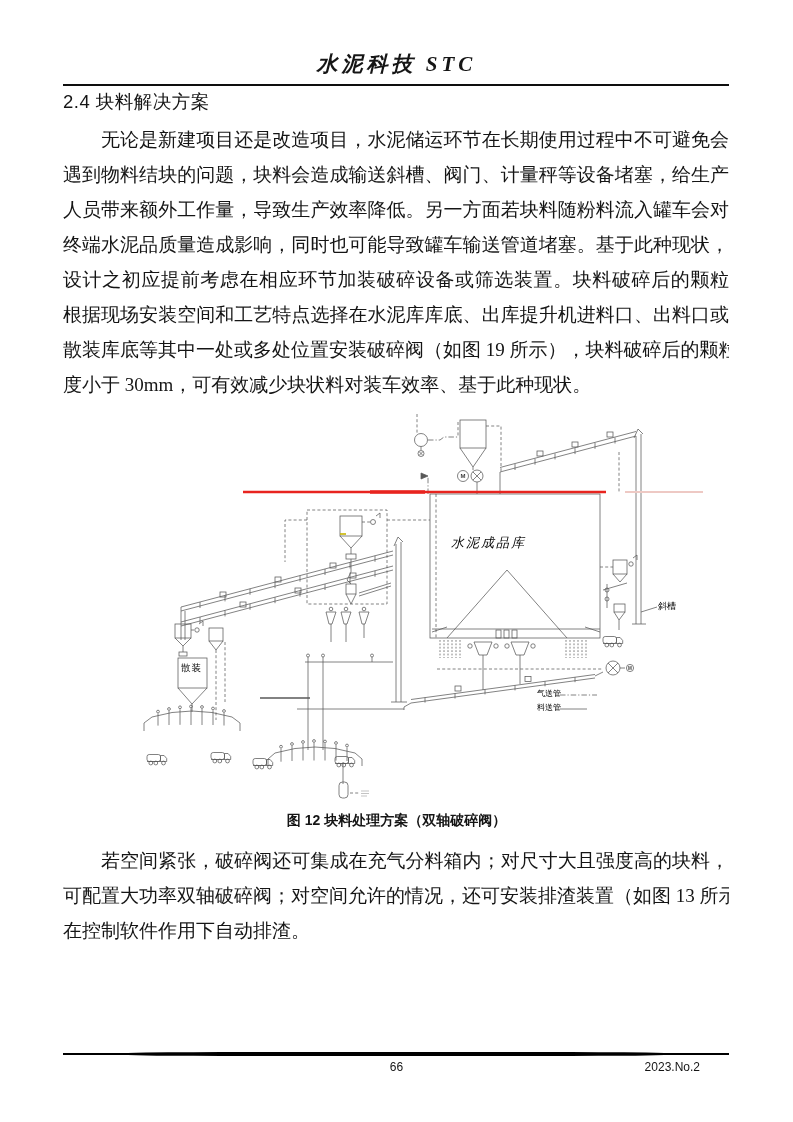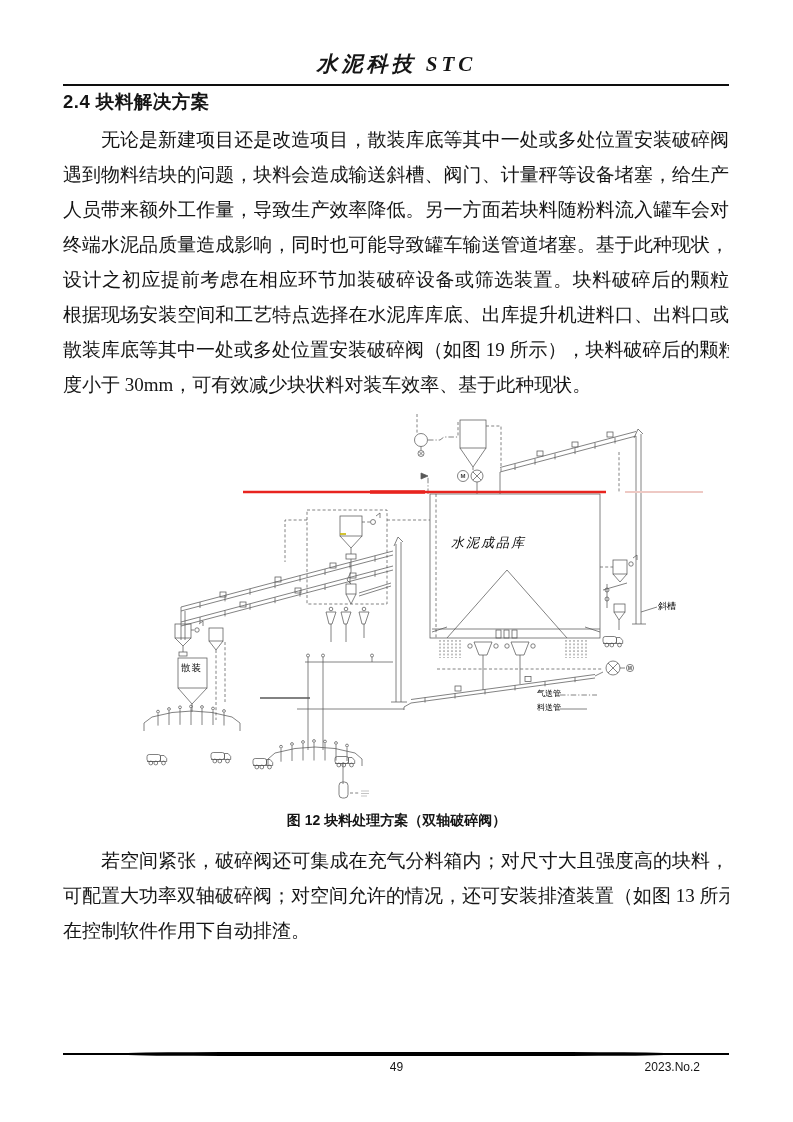--- a/index.html
+++ b/index.html
@@ -2,21 +2,21 @@
 <html><head>
 <meta charset="utf-8">
 <style>
   html,body{margin:0;padding:0;background:#ffffff;}
   .page{position:relative;width:793px;height:1122px;background:#fff;overflow:hidden;
         font-family:"Liberation Serif","DejaVu Serif",serif;color:#151515;}
   .header-title{position:absolute;top:50px;left:0;width:793px;text-align:center;
         font-size:21px;font-weight:700;font-style:italic;letter-spacing:4px;}
   .header-rule{position:absolute;top:84px;left:63px;width:666px;height:2px;background:#0e0e0e;}
   .section-heading{position:absolute;top:89px;left:63px;
-        font-family:"Liberation Sans","DejaVu Sans",sans-serif;font-weight:700;font-size:18.5px;letter-spacing:.5px;}
+        font-family:"Liberation Sans","DejaVu Sans",sans-serif;font-weight:400;font-size:18.5px;letter-spacing:.5px;}
   .para{position:absolute;left:63px;width:666px;font-size:19px;line-height:35px;}
   .para .ln{height:35px;overflow:hidden;text-align:justify;text-align-last:justify;white-space:nowrap;}
   .para .ln.first{text-indent:2em;}
   .para .ln.last{text-align-last:left;}
   #para1{top:122px;}
   #para2{top:843px;}
   #diagram{position:absolute;left:125px;top:412px;width:645px;height:402px;}
   .figure-caption{position:absolute;top:812px;left:0;width:793px;text-align:center;
         font-family:"Liberation Sans","DejaVu Sans",sans-serif;font-weight:700;font-size:14px;}
   .fig-label{position:absolute;color:#000000;font-family:"Liberation Serif",serif;}
@@ -44,21 +44,21 @@
 </head>
 <body>
 
 <div class="page">
 
   <div class="header-title">水泥科技 STC</div>
   <div class="header-rule"></div>
   <div class="section-heading">2.4 块料解决方案</div>
 
   <div class="para" id="para1">
-    <div class="ln first">无论是新建项目还是改造项目，散装库底等其中一处或多处位置安装破碎阀</div>
+    <div class="ln first">无论是新建项目还是改造项目，水泥储运环节在长期使用过程中不可避免会</div>
     <div class="ln">遇到物料结块的问题，块料会造成输送斜槽、阀门、计量秤等设备堵塞，给生产</div>
     <div class="ln">人员带来额外工作量，导致生产效率降低。另一方面若块料随粉料流入罐车会对</div>
     <div class="ln">终端水泥品质量造成影响，同时也可能导致罐车输送管道堵塞。基于此种现状，</div>
     <div class="ln">设计之初应提前考虑在相应环节加装破碎设备或筛选装置。块料破碎后的颗粒</div>
     <div class="ln">根据现场安装空间和工艺特点选择在水泥库库底、出库提升机进料口、出料口或</div>
     <div class="ln">散装库底等其中一处或多处位置安装破碎阀（如图 19 所示），块料破碎后的颗粒</div>
     <div class="ln last">度小于 30mm，可有效减少块状料对装车效率、基于此种现状。</div>
   </div>
 
   <svg id="diagram" viewBox="0 0 645 402">
@@ -292,16 +292,16 @@
   <div class="para" id="para2">
     <div class="ln first">若空间紧张，破碎阀还可集成在充气分料箱内；对尺寸大且强度高的块料，</div>
     <div class="ln">可配置大功率双轴破碎阀；对空间允许的情况，还可安装排渣装置（如图 13 所示），</div>
     <div class="ln last">在控制软件作用下自动排渣。</div>
   </div>
 
   <div class="footer-rule">
     <div class="fr-line"></div>
     <div class="fr-thick"></div>
   </div>
-  <div class="footer-page">49</div>
+  <div class="footer-page">66</div>
   <div class="footer-issue">2023.No.2</div>
 
 </div>
 
 </body></html>

